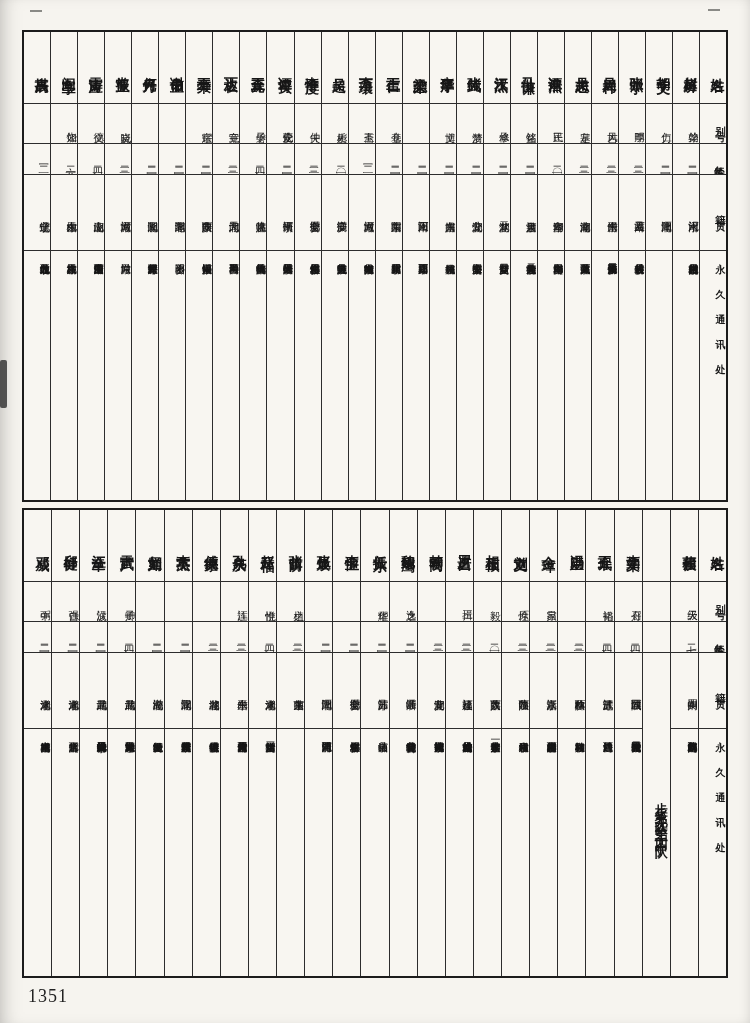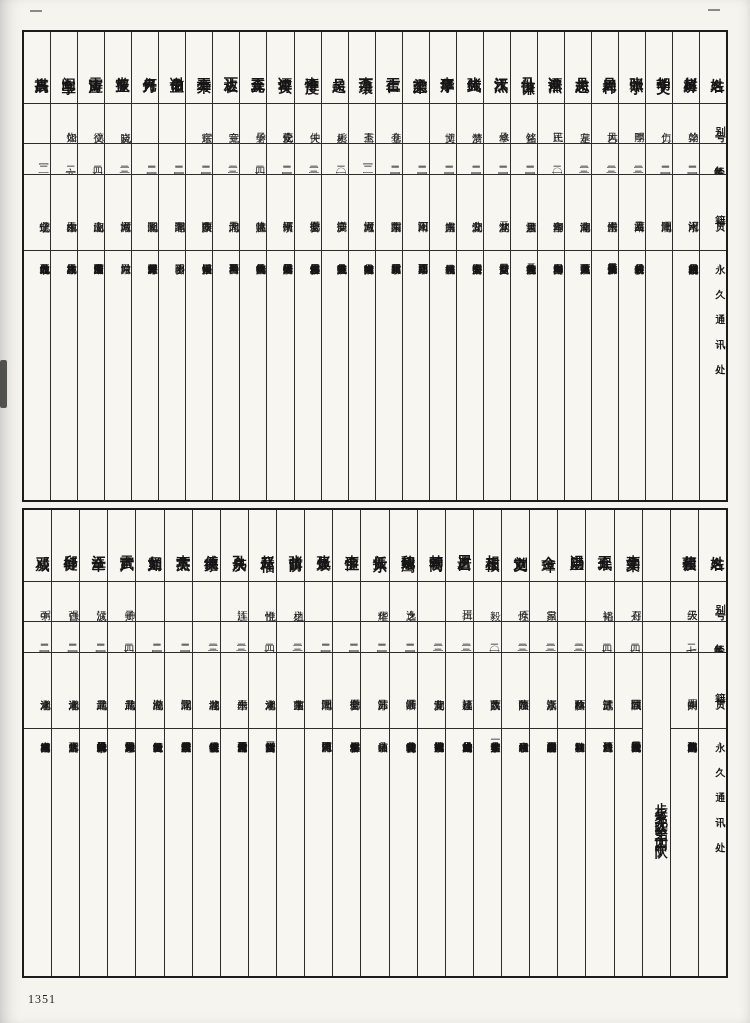--- a/index.html
+++ b/index.html
@@ -45,21 +45,21 @@
   .age.vcell{font-size:10.5px;text-align:center;letter-spacing:1px;}
   .native.vcell{font-size:10.5px;text-align:center;line-height:12.5px;}
   .address.vcell{font-size:10px;line-height:12.5px;padding-top:5px;text-align:start;}
   
   .hl{font-weight:bold;font-size:13px;letter-spacing:.55em;text-align:center;}
   .hl-age{font-size:11.5px;letter-spacing:.05em;}
   .hl-address{letter-spacing:2.5em;font-size:13px;}
   
   .note.vcell{font-size:13px;font-weight:bold;letter-spacing:4px;text-align:center;padding-top:2px;}
   
-  .page-num{position:absolute;left:28px;bottom:16px;font-size:12px;letter-spacing:1px;color:#222;}
+  .page-num{position:absolute;left:28px;bottom:16px;font-size:18px;letter-spacing:1px;color:#222;}
   .smudge-left{position:absolute;left:0;top:360px;width:7px;height:48px;background:#383838;border-radius:2px;opacity:.85;}
   .tick-tl{position:absolute;left:30px;top:10px;width:12px;height:2px;background:#8a8a86;}
   .tick-tr{position:absolute;right:30px;top:9px;width:12px;height:2px;background:#8a8a86;}
 </style>
 </head>
 <body>
 
 <div class="page">
 
   <div class="tick-tl"></div>

